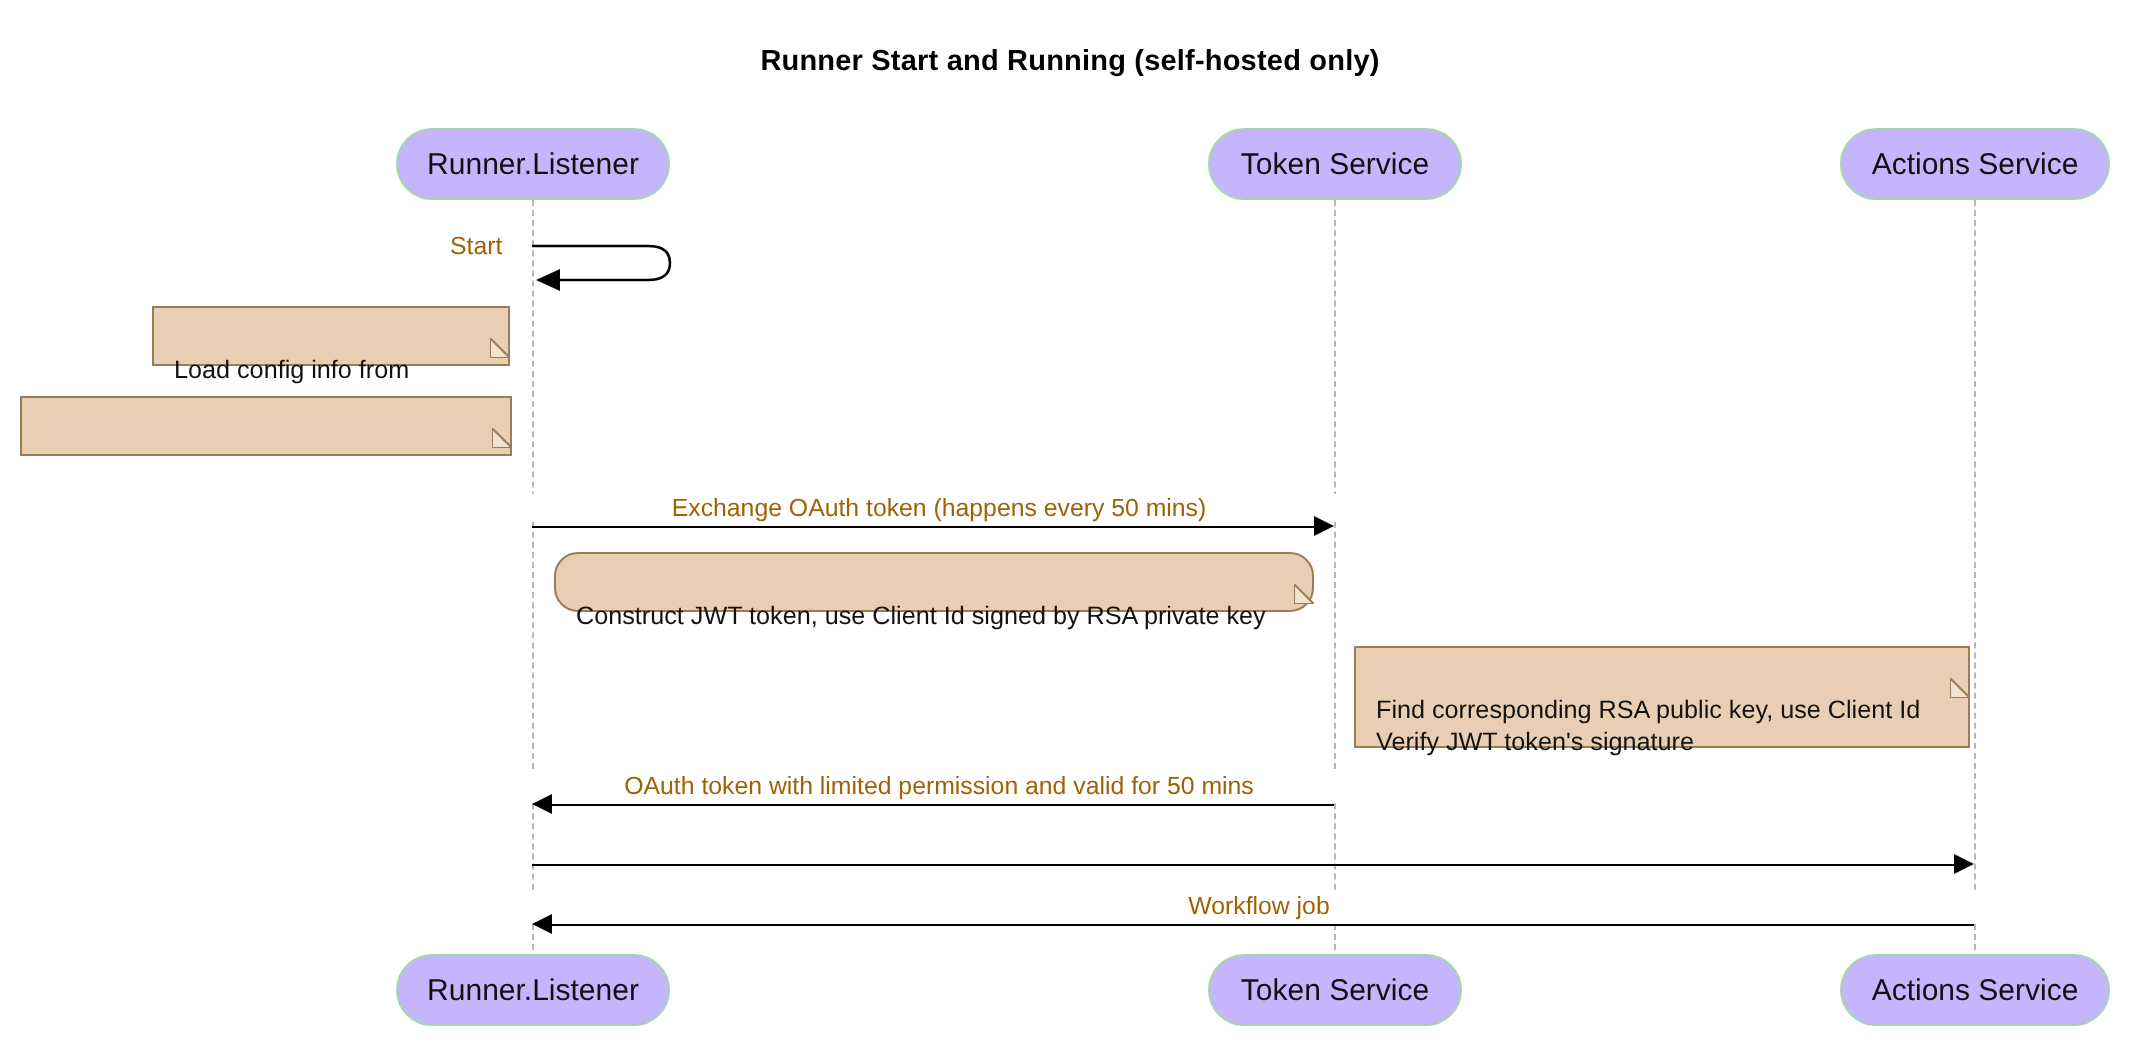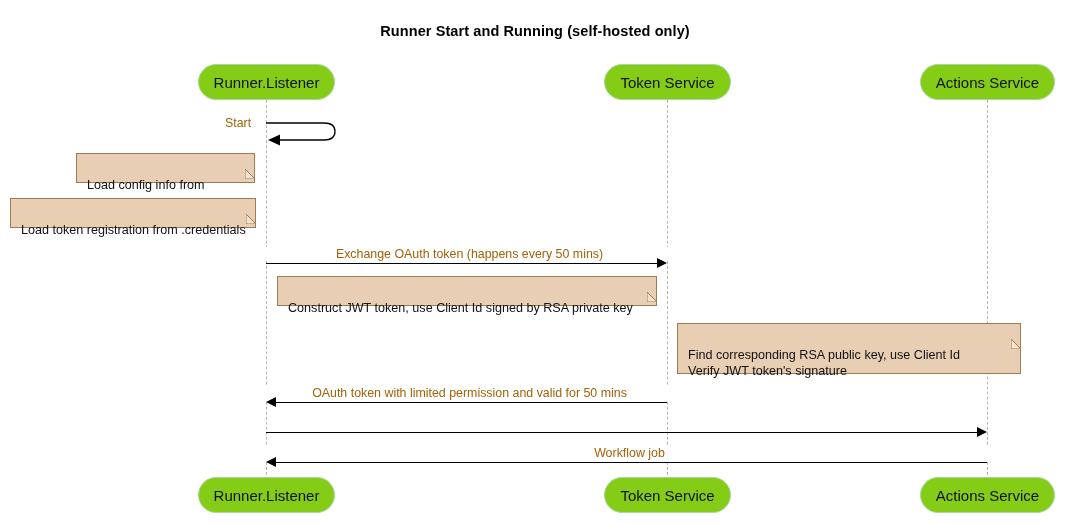--- a/index.html
+++ b/index.html
@@ -23,21 +23,21 @@
   
   .lifeline{
     position:absolute;width:0;
     border-left:1.4px dashed #b6b6b6;
   }
 
   
   .participant{
     position:absolute;
     height:36px;
-    background:#84cc16;
+    background:#c4b5fd;
     border:1px solid #a8d5a8;
     border-radius:18px;
     display:flex;align-items:center;justify-content:center;
     font-size:15px;color:#111;
     white-space:nowrap;
     box-sizing:border-box;
   }
 
   
   .note{
@@ -112,42 +112,41 @@
   <div class="note" style="left:76px;top:140px;width:179px;height:30px;">
     <span>Load config info from .runner</span>
     <span class="fold-edge">
       <svg width="10" height="10" viewBox="0 0 10 10">
         <polygon points="0,0 10,10 0,10" fill="#f2e2d0" stroke="#9c7c57" stroke-width="1"></polygon>
       </svg>
     </span>
   </div>
 
   <div class="note" style="left:10px;top:185px;width:246px;height:30px;">
-    <span>Load token registration from .credentials</span>
     <span class="fold-edge">
       <svg width="10" height="10" viewBox="0 0 10 10">
         <polygon points="0,0 10,10 0,10" fill="#f2e2d0" stroke="#9c7c57" stroke-width="1"></polygon>
       </svg>
     </span>
   </div>
 
   <div class="msg-label" style="left:266px;top:234px;width:401px;">Exchange OAuth token (happens every 50 mins)</div>
   <div class="msg" style="left:266px;top:250px;width:391px;"></div>
   <div class="arrow-r" style="left:657px;top:245px;"></div>
 
-  <div class="note" style="left:277px;top:263px;width:380px;height:30px;">
+  <div class="note" style="left:277px;top:263px;width:380px;height:30px;border-radius:12px;">
     <span>Construct JWT token, use Client Id signed by RSA private key</span>
     <span class="fold-edge">
       <svg width="10" height="10" viewBox="0 0 10 10">
         <polygon points="0,0 10,10 0,10" fill="#f2e2d0" stroke="#9c7c57" stroke-width="1"></polygon>
       </svg>
     </span>
   </div>
 
-  <div class="note" style="left:677px;top:310px;width:344px;height:51px;">
+  <div class="note" style="left:677px;top:310px;width:308px;height:51px;">
     <span>Find corresponding RSA public key, use Client Id
 Verify JWT token's signature</span>
     <span class="fold-edge">
       <svg width="10" height="10" viewBox="0 0 10 10">
         <polygon points="0,0 10,10 0,10" fill="#f2e2d0" stroke="#9c7c57" stroke-width="1"></polygon>
       </svg>
     </span>
   </div>
 
   <div class="msg-label" style="left:266px;top:373px;width:401px;">OAuth token with limited permission and valid for 50 mins</div>

